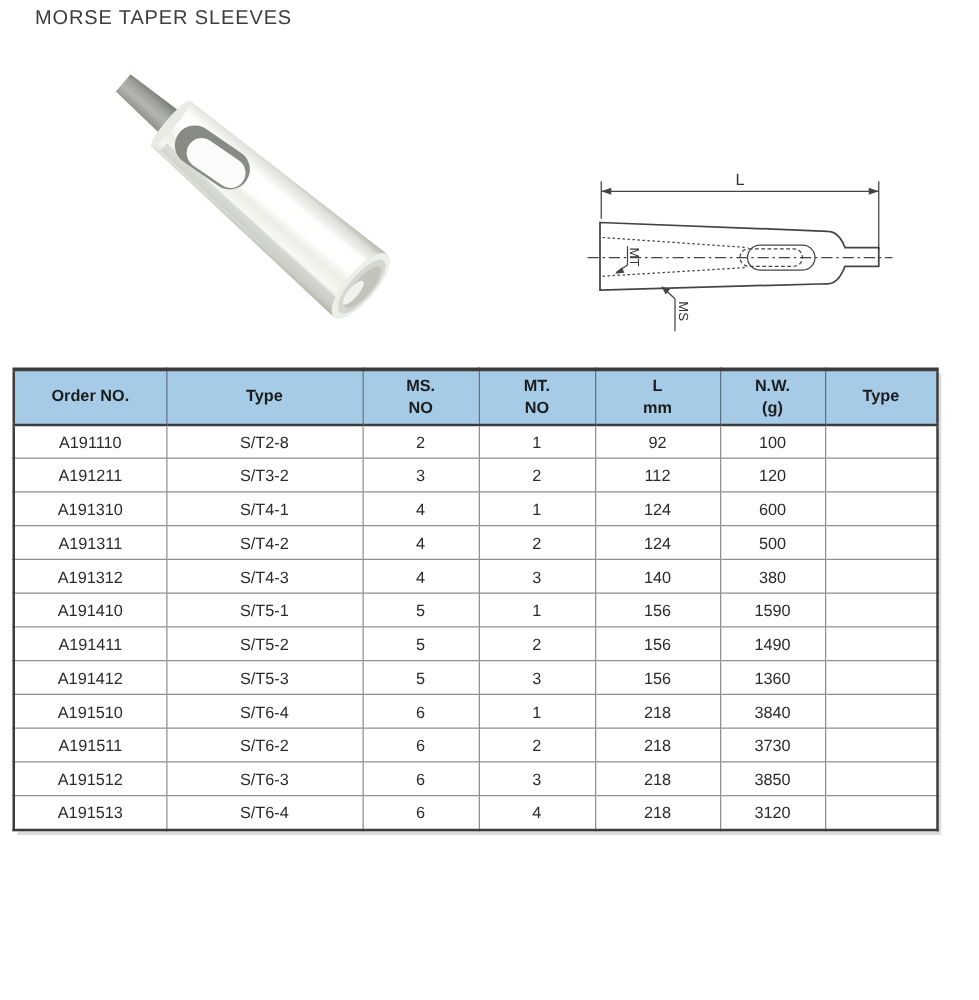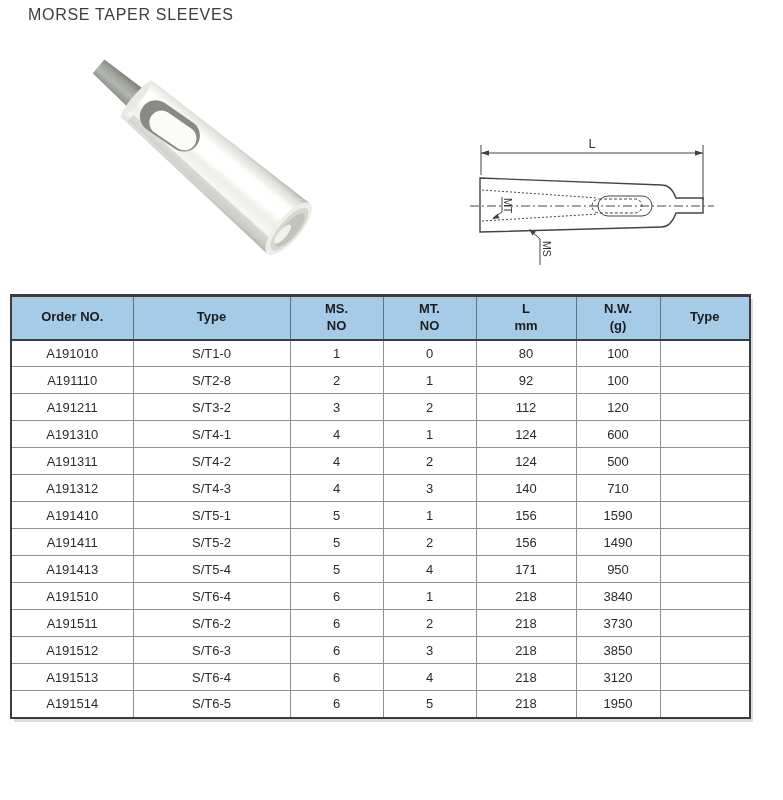--- a/index.html
+++ b/index.html
@@ -155,29 +155,20 @@
 NO</th>
       <th>L
 mm</th>
       <th>N.W.
 (g)</th>
       <th>Type</th>
     </tr>
   </thead>
   <tbody>
       <tr>
-        <td>A191010</td>
-        <td>S/T1-0</td>
-        <td>1</td>
-        <td>0</td>
-        <td>80</td>
-        <td>100</td>
-        <td></td>
-      </tr>
-      <tr>
         <td>A191110</td>
         <td>S/T2-8</td>
         <td>2</td>
         <td>1</td>
         <td>92</td>
         <td>100</td>
         <td></td>
       </tr>
       <tr>
         <td>A191211</td>
@@ -205,21 +196,21 @@
         <td>124</td>
         <td>500</td>
         <td></td>
       </tr>
       <tr>
         <td>A191312</td>
         <td>S/T4-3</td>
         <td>4</td>
         <td>3</td>
         <td>140</td>
-        <td>710</td>
+        <td>380</td>
         <td></td>
       </tr>
       <tr>
         <td>A191410</td>
         <td>S/T5-1</td>
         <td>5</td>
         <td>1</td>
         <td>156</td>
         <td>1590</td>
         <td></td>
@@ -227,26 +218,26 @@
       <tr>
         <td>A191411</td>
         <td>S/T5-2</td>
         <td>5</td>
         <td>2</td>
         <td>156</td>
         <td>1490</td>
         <td></td>
       </tr>
       <tr>
-        <td>A191413</td>
-        <td>S/T5-4</td>
+        <td>A191412</td>
+        <td>S/T5-3</td>
         <td>5</td>
-        <td>4</td>
-        <td>171</td>
-        <td>950</td>
+        <td>3</td>
+        <td>156</td>
+        <td>1360</td>
         <td></td>
       </tr>
       <tr>
         <td>A191510</td>
         <td>S/T6-4</td>
         <td>6</td>
         <td>1</td>
         <td>218</td>
         <td>3840</td>
         <td></td>
@@ -271,23 +262,14 @@
       </tr>
       <tr>
         <td>A191513</td>
         <td>S/T6-4</td>
         <td>6</td>
         <td>4</td>
         <td>218</td>
         <td>3120</td>
         <td></td>
       </tr>
-      <tr>
-        <td>A191514</td>
-        <td>S/T6-5</td>
-        <td>6</td>
-        <td>5</td>
-        <td>218</td>
-        <td>1950</td>
-        <td></td>
-      </tr>
     </tbody>
 </table>
 
 </body></html>

